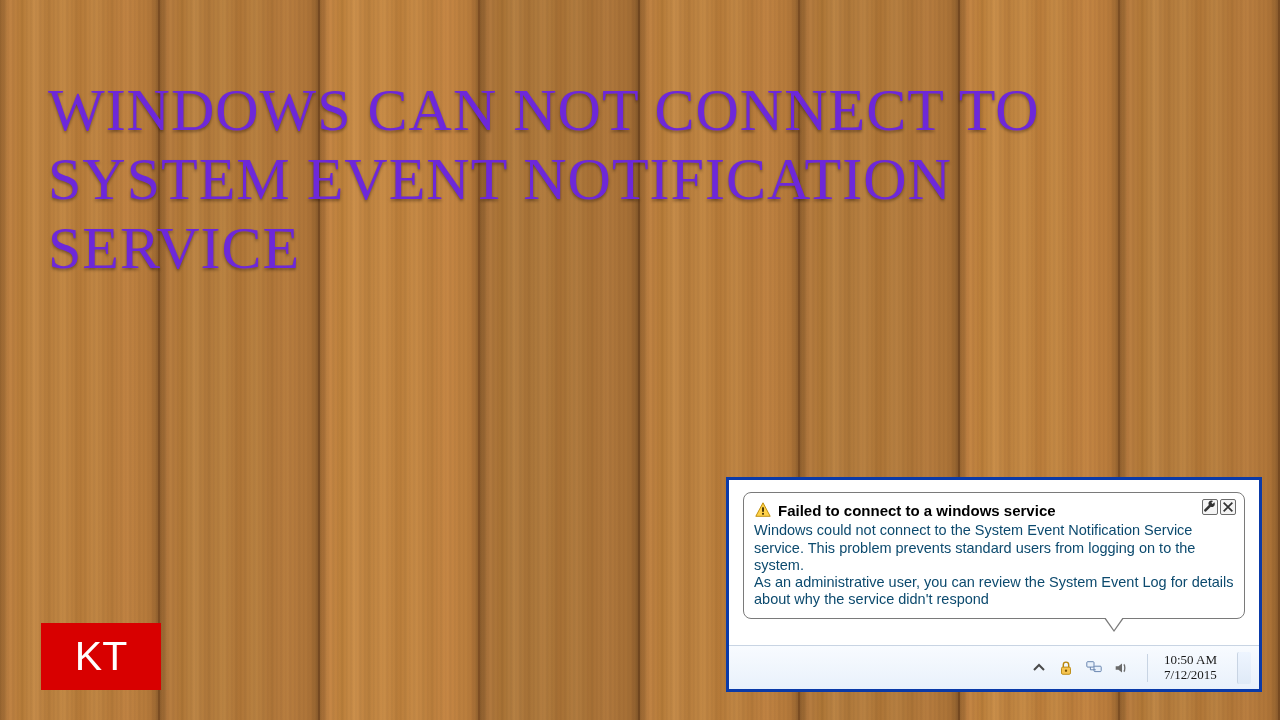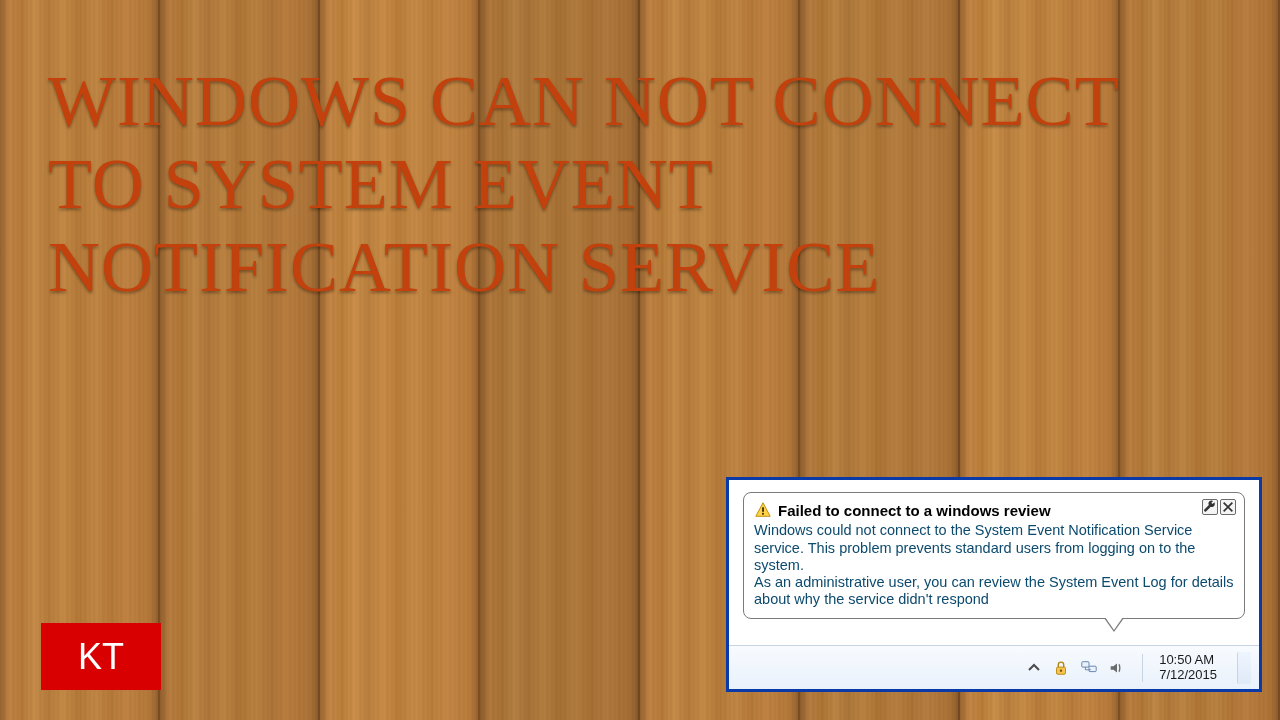--- a/index.html
+++ b/index.html
@@ -35,40 +35,40 @@
   .plank::after {
     content: "";
     position: absolute;
     inset: 0;
     background: linear-gradient(90deg,
       rgba(0,0,0,0.18) 0%, rgba(0,0,0,0) 6%,
       rgba(0,0,0,0) 94%, rgba(0,0,0,0.18) 100%);
   }
   .headline {
     position: absolute;
-    top: 60px;
+    top: 76px;
     left: 48px;
     right: 60px;
-    color: #c2410c;
-    font-size: 72px;
+    color: #6d28d9;
+    font-size: 60px;
     line-height: 1.15;
     font-weight: 400;
     letter-spacing: 1px;
     text-shadow: 0 2px 3px rgba(0,0,0,0.35);
   }
   .kt-badge {
     position: absolute;
     left: 41px;
     bottom: 30px;
     width: 120px;
     height: 67px;
     background: #d80000;
     color: #fff;
     font-family: Arial, sans-serif;
-    font-size: 36px;
+    font-size: 41px;
     font-weight: 400;
     display: flex;
     align-items: center;
     justify-content: center;
   }
 
   
   .capture {
     position: absolute;
     right: 18px;
@@ -163,25 +163,26 @@
     display: flex;
     align-items: center;
     gap: 10px;
     padding-right: 6px;
   }
   .tray-sep {
     width: 1px; height: 28px;
     background: #c8d4e3;
   }
   .clock {
-    text-align: left;
+    text-align: center;
     font-size: 13px;
     color: #1a1a1a;
     line-height: 1.15;
     padding: 0 6px;
+    font-family: Liberation Serif, serif;
   }
   .show-desktop {
     width: 14px;
     height: 32px;
     border-left: 1px solid #c8d4e3;
     margin-left: 4px;
     background: linear-gradient(#eef5ff,#dfeaf7);
     border-radius: 2px;
   }
   .icon16 { width: 18px; height: 18px; }
@@ -219,21 +220,21 @@
             <path stroke="#333" stroke-width="2" fill="none" d="M3 3l10 10M13 3L3 13"></path>
           </svg>
         </div>
       </div>
       <div class="balloon-head">
         <svg class="icon16" viewBox="0 0 20 20">
           <path fill="#ffd24a" stroke="#b98700" stroke-width="1" d="M10 2 L18 17 H2 Z"></path>
           <rect x="9" y="7" width="2" height="5" fill="#3a2a00"></rect>
           <rect x="9" y="13.2" width="2" height="2" fill="#3a2a00"></rect>
         </svg>
-        <div class="balloon-title">Failed to connect to a windows review</div>
+        <div class="balloon-title">Failed to connect to a windows service</div>
       </div>
       <div class="balloon-body">Windows could not connect to the System Event Notification Service service. This problem prevents standard users from logging on to the system.<br>As an administrative user, you can review the System Event Log for details about why the service didn't respond</div>
       <div class="balloon-tail"></div>
     </div>
   </div>
 
   <div class="taskbar">
     <div class="tray">
       <div class="tray-icons">
         <svg class="icon14" viewBox="0 0 16 16">

